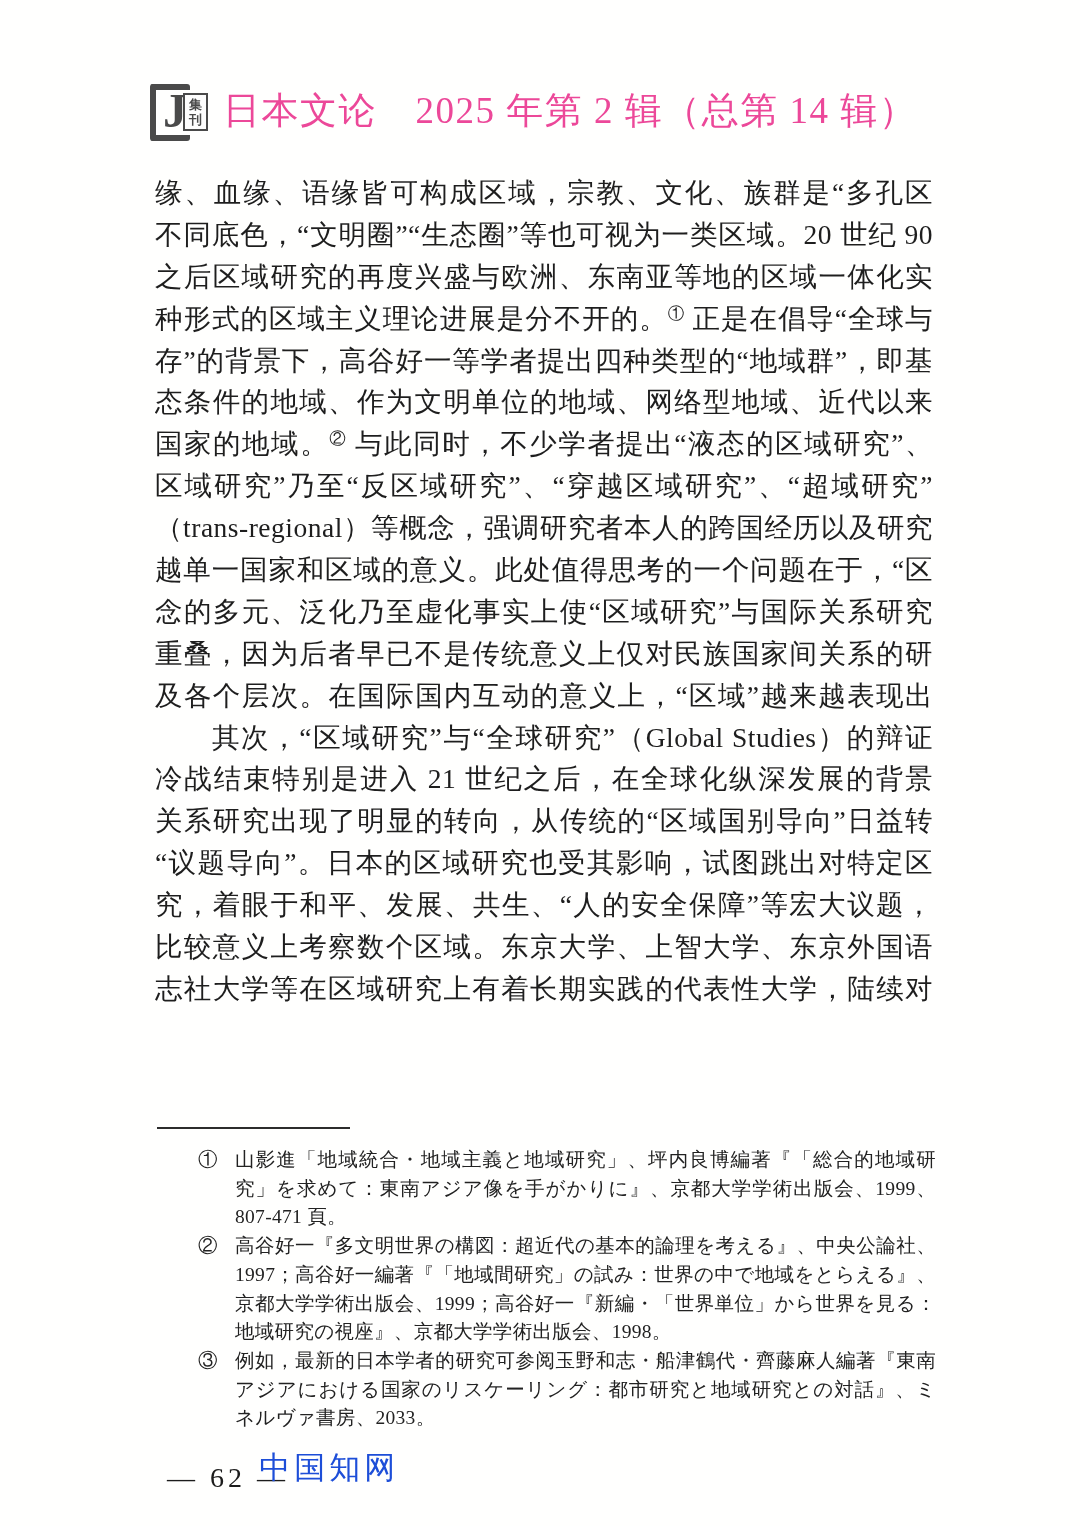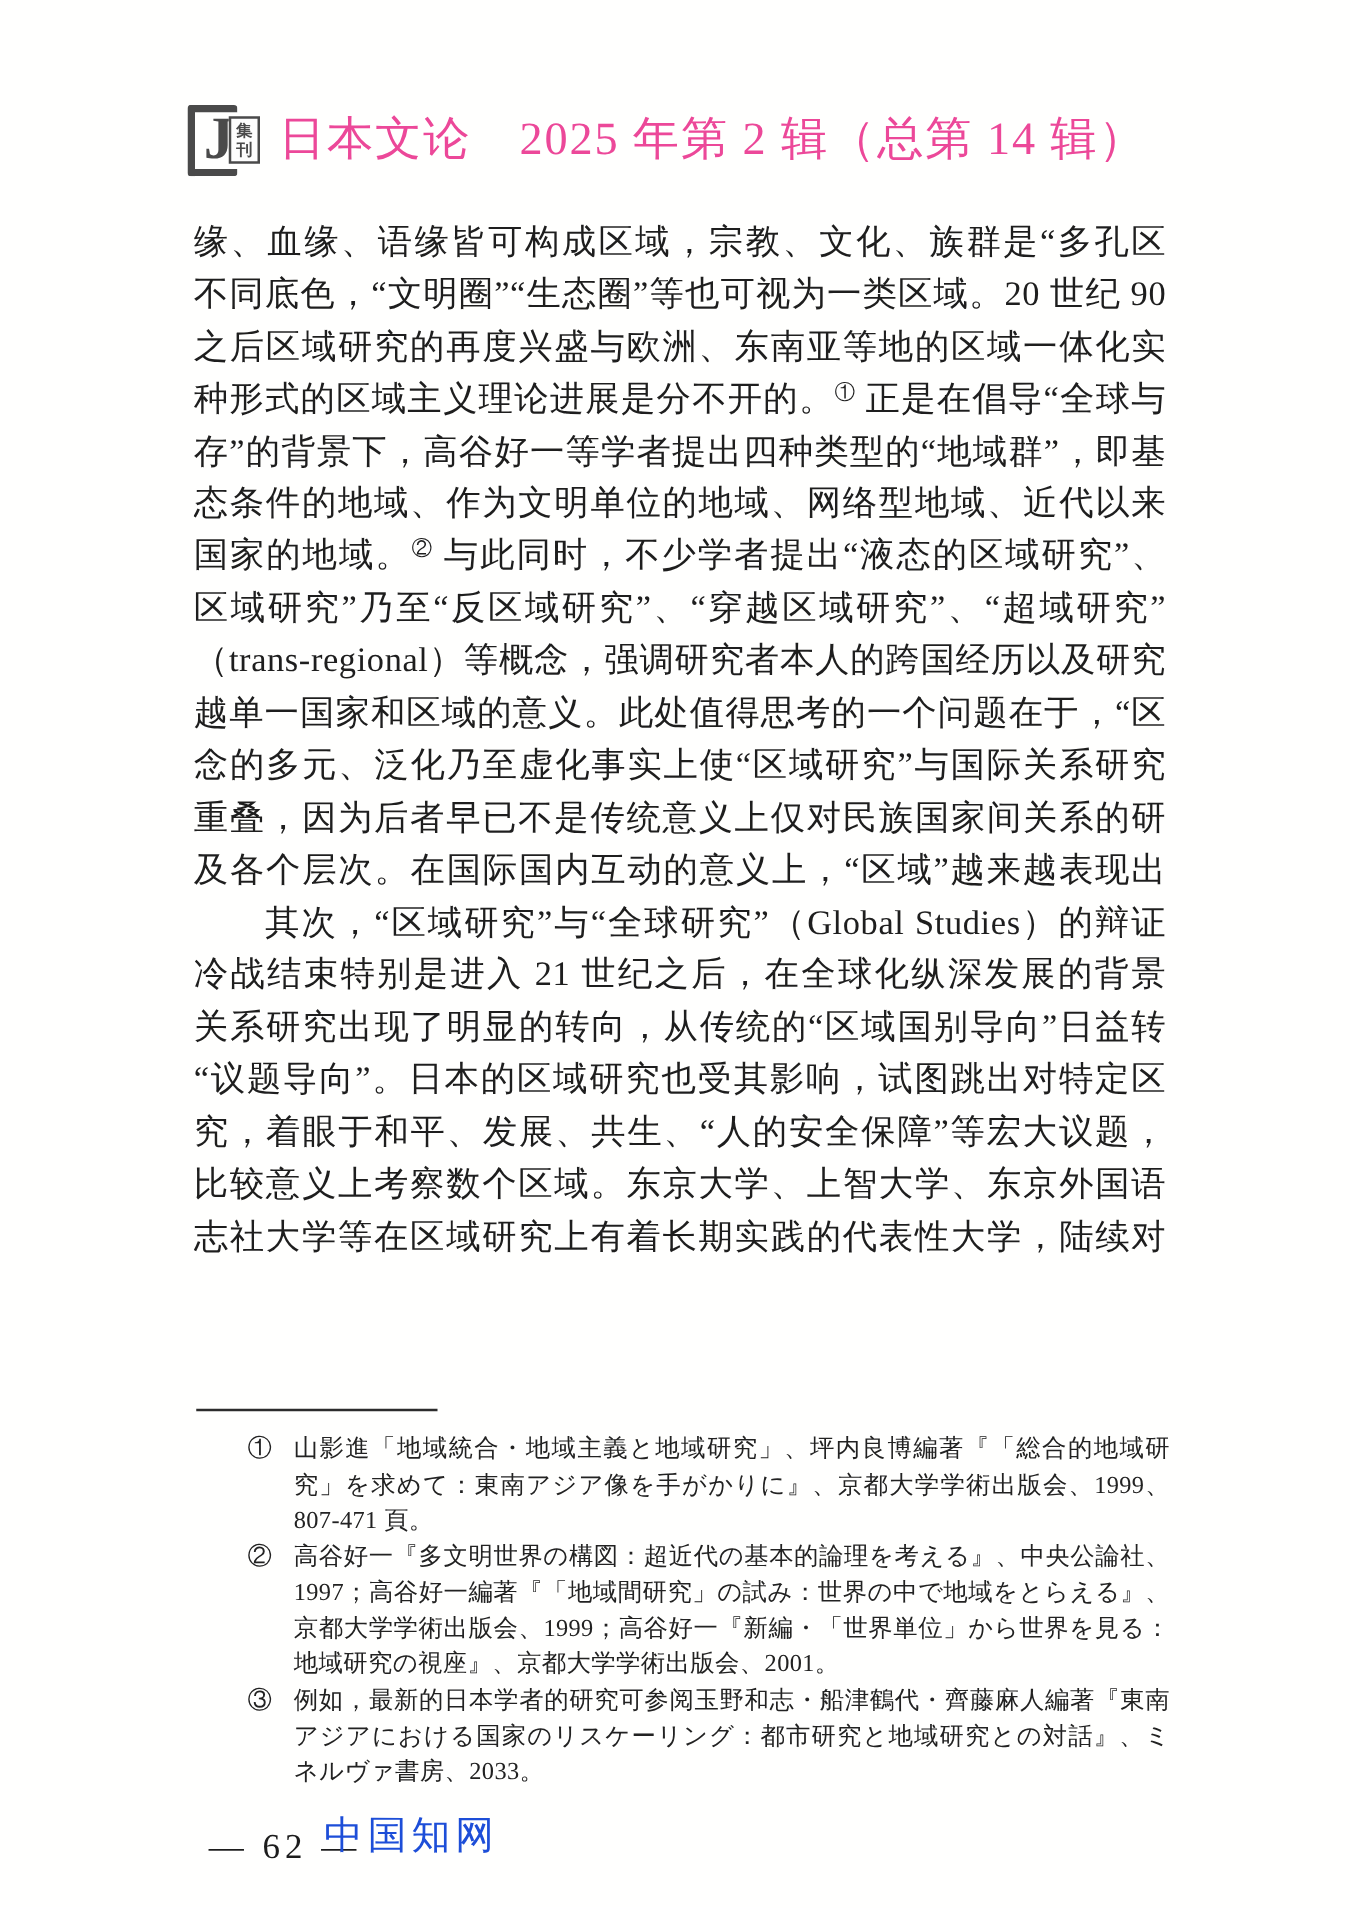--- a/index.html
+++ b/index.html
@@ -99,21 +99,21 @@
 
   <div class="fn-rule"></div>
 
   <div class="footnotes" id="footnotes">
       <div class="footnote">
         <span class="fn-num">①</span>
         <span class="fn-text">山影進「地域統合・地域主義と地域研究」、坪内良博編著『「総合的地域研究」を求めて：東南アジア像を手がかりに』、京都大学学術出版会、1999、807-471 頁。</span>
       </div>
       <div class="footnote">
         <span class="fn-num">②</span>
-        <span class="fn-text">高谷好一『多文明世界の構図：超近代の基本的論理を考える』、中央公論社、1997；高谷好一編著『「地域間研究」の試み：世界の中で地域をとらえる』、京都大学学術出版会、1999；高谷好一『新編・「世界単位」から世界を見る：地域研究の視座』、京都大学学術出版会、2001。</span>
+        <span class="fn-text">高谷好一『多文明世界の構図：超近代の基本的論理を考える』、中央公論社、1997；高谷好一編著『「地域間研究」の試み：世界の中で地域をとらえる』、京都大学学術出版会、1999；高谷好一『新編・「世界単位」から世界を見る：地域研究の視座』、京都大学学術出版会、1998。</span>
       </div>
       <div class="footnote">
         <span class="fn-num">③</span>
         <span class="fn-text">例如，最新的日本学者的研究可参阅玉野和志・船津鶴代・齊藤麻人編著『東南アジアにおける国家のリスケーリング：都市研究と地域研究との対話』、ミネルヴァ書房、2033。</span>
       </div>
     </div>
 
   <div class="page-number">— 62 —</div>
 
   <div class="watermark">

